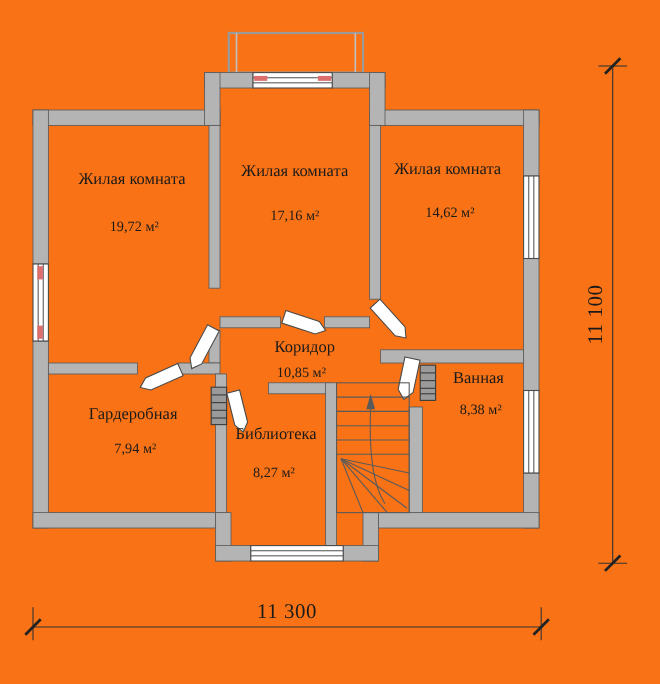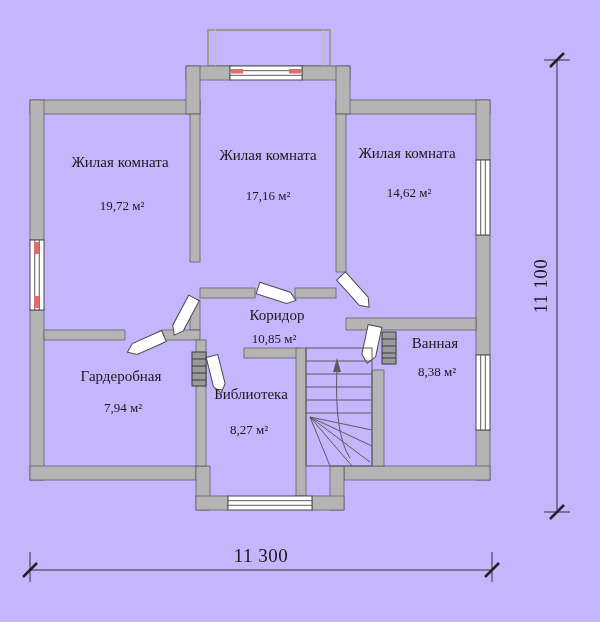--- a/index.html
+++ b/index.html
@@ -1,16 +1,16 @@
 <!DOCTYPE html>
 <html><head>
 <meta charset="utf-8">
 <style>
   html,body{margin:0;padding:0;background:#fff;}
-  .plan-wrap{position:relative;width:600px;height:622px;background:#c4b5fd;
+  .plan-wrap{position:relative;width:600px;height:622px;background:#f97316;
              font-family:"Liberation Serif", serif;overflow:hidden;}
   svg{display:block;}
   svg text{fill:#1a1a1a;font-family:"Liberation Serif", serif;}
   .room-name{font-size:15px;}
   .room-area{font-size:13px;}
   .dim-text{font-size:19px;letter-spacing:0.5px;}
   .wall{fill:#b4b4b4;stroke:#5a5a5a;stroke-width:0.75;}
   .win-box{fill:#ffffff;stroke:#4a4a4a;stroke-width:1;}
   .win-line{stroke:#4a4a4a;stroke-width:0.9;}
   .win-red{fill:#dd6e6e;}

